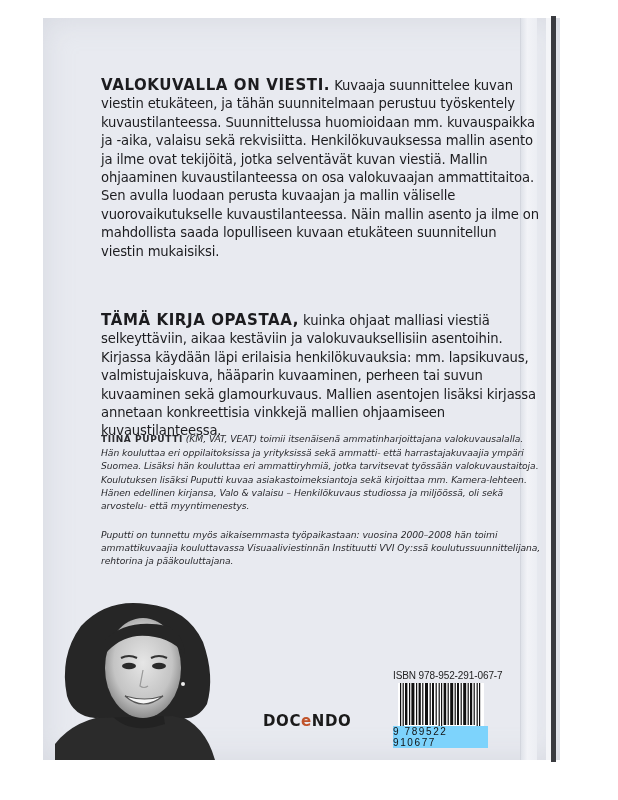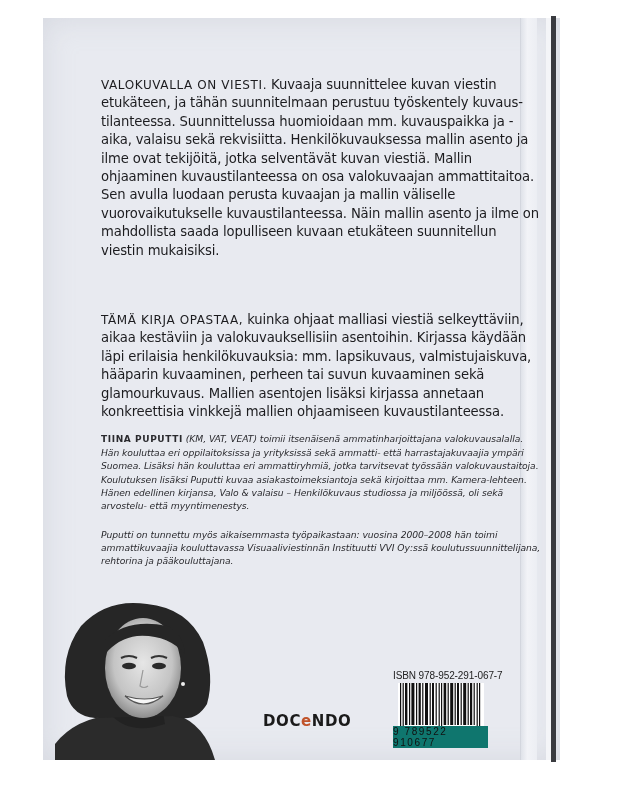--- a/index.html
+++ b/index.html
@@ -5,30 +5,30 @@
   html, body { margin:0; padding:0; }
   body { width:618px; height:800px; background:#ffffff; position:relative; overflow:hidden; font-family:"DejaVu Sans", sans-serif; }
   .book { position:absolute; left:43px; top:18px; width:517px; height:742px; background:#e8eaf0; box-shadow: inset 0 0 30px rgba(180,184,195,0.35); }
   .spine-hinge { position:absolute; left:520px; top:18px; width:16px; height:742px; background:linear-gradient(90deg,#dfe2e9 0%,#f2f3f7 40%,#eceef3 100%); border-left:1px solid #d3d6de; }
   .book-edge { position:absolute; left:551px; top:16px; width:5px; height:746px; background:#3a3b40; }
   .book-edge-light { position:absolute; left:546px; top:18px; width:5px; height:742px; background:#f4f5f8; }
   .text { position:absolute; left:101px; font-size:13.2px; line-height:18.4px; color:#1c1c1f; letter-spacing:-0.15px; }
   .p1 { top:76px; width:440px; }
   .p2 { top:238px; width:440px; }
   .p3 { top:294px; width:440px;margin-top:17px; }
-  .lead { font-weight:normal; letter-spacing:0.6px; font-size:12px; }
+  .lead { font-weight:bold; letter-spacing:0.6px; font-size:15px; }
   .bio { position:absolute; left:101px; width:440px; font-size:9.2px; line-height:13.2px; font-style:italic; color:#2a2a2e; letter-spacing:-0.05px; }
   .bio1 { top:432px; }
   .bio2 { top:528px; }
   .bio .name { font-style:normal; font-weight:bold; letter-spacing:0.6px; font-size:9px; }
   .photo { position:absolute; left:55px; top:596px; width:195px; height:164px; overflow:hidden; }
   .price { position:absolute; left:452px; top:664px; font-size:10px; color:#222; font-family:"Liberation Sans", sans-serif;margin-top:48px; }
   .isbn { position:absolute; left:393px; top:670px; font-size:10px; color:#222; font-family:"Liberation Sans", sans-serif; letter-spacing:-0.1px; }
   .barcode { position:absolute; left:398px; top:683px; width:86px; height:48px; background:#fff; }
-  .barcode-digits { position:absolute; left:393px; top:726px; width:95px; font-size:10px; font-family:"Liberation Sans", sans-serif; color:#111; letter-spacing:1.6px; background:#0f766e; }
+  .barcode-digits { position:absolute; left:393px; top:726px; width:95px; font-size:10px; font-family:"Liberation Sans", sans-serif; color:#111; letter-spacing:1.6px; background:#7dd3fc; }
   .logo { position:absolute; left:263px; top:712px; font-family:"DejaVu Sans", sans-serif; font-weight:bold; font-size:15px; letter-spacing:0.6px; color:#1a1a1a; }
   .logo .accent { color:#c0532a; }
 </style>
 </head>
 <body>
 
 <div class="book"></div>
 <div class="spine-hinge"></div>
 <div class="book-edge-light"></div>
 <div class="book-edge"></div>

